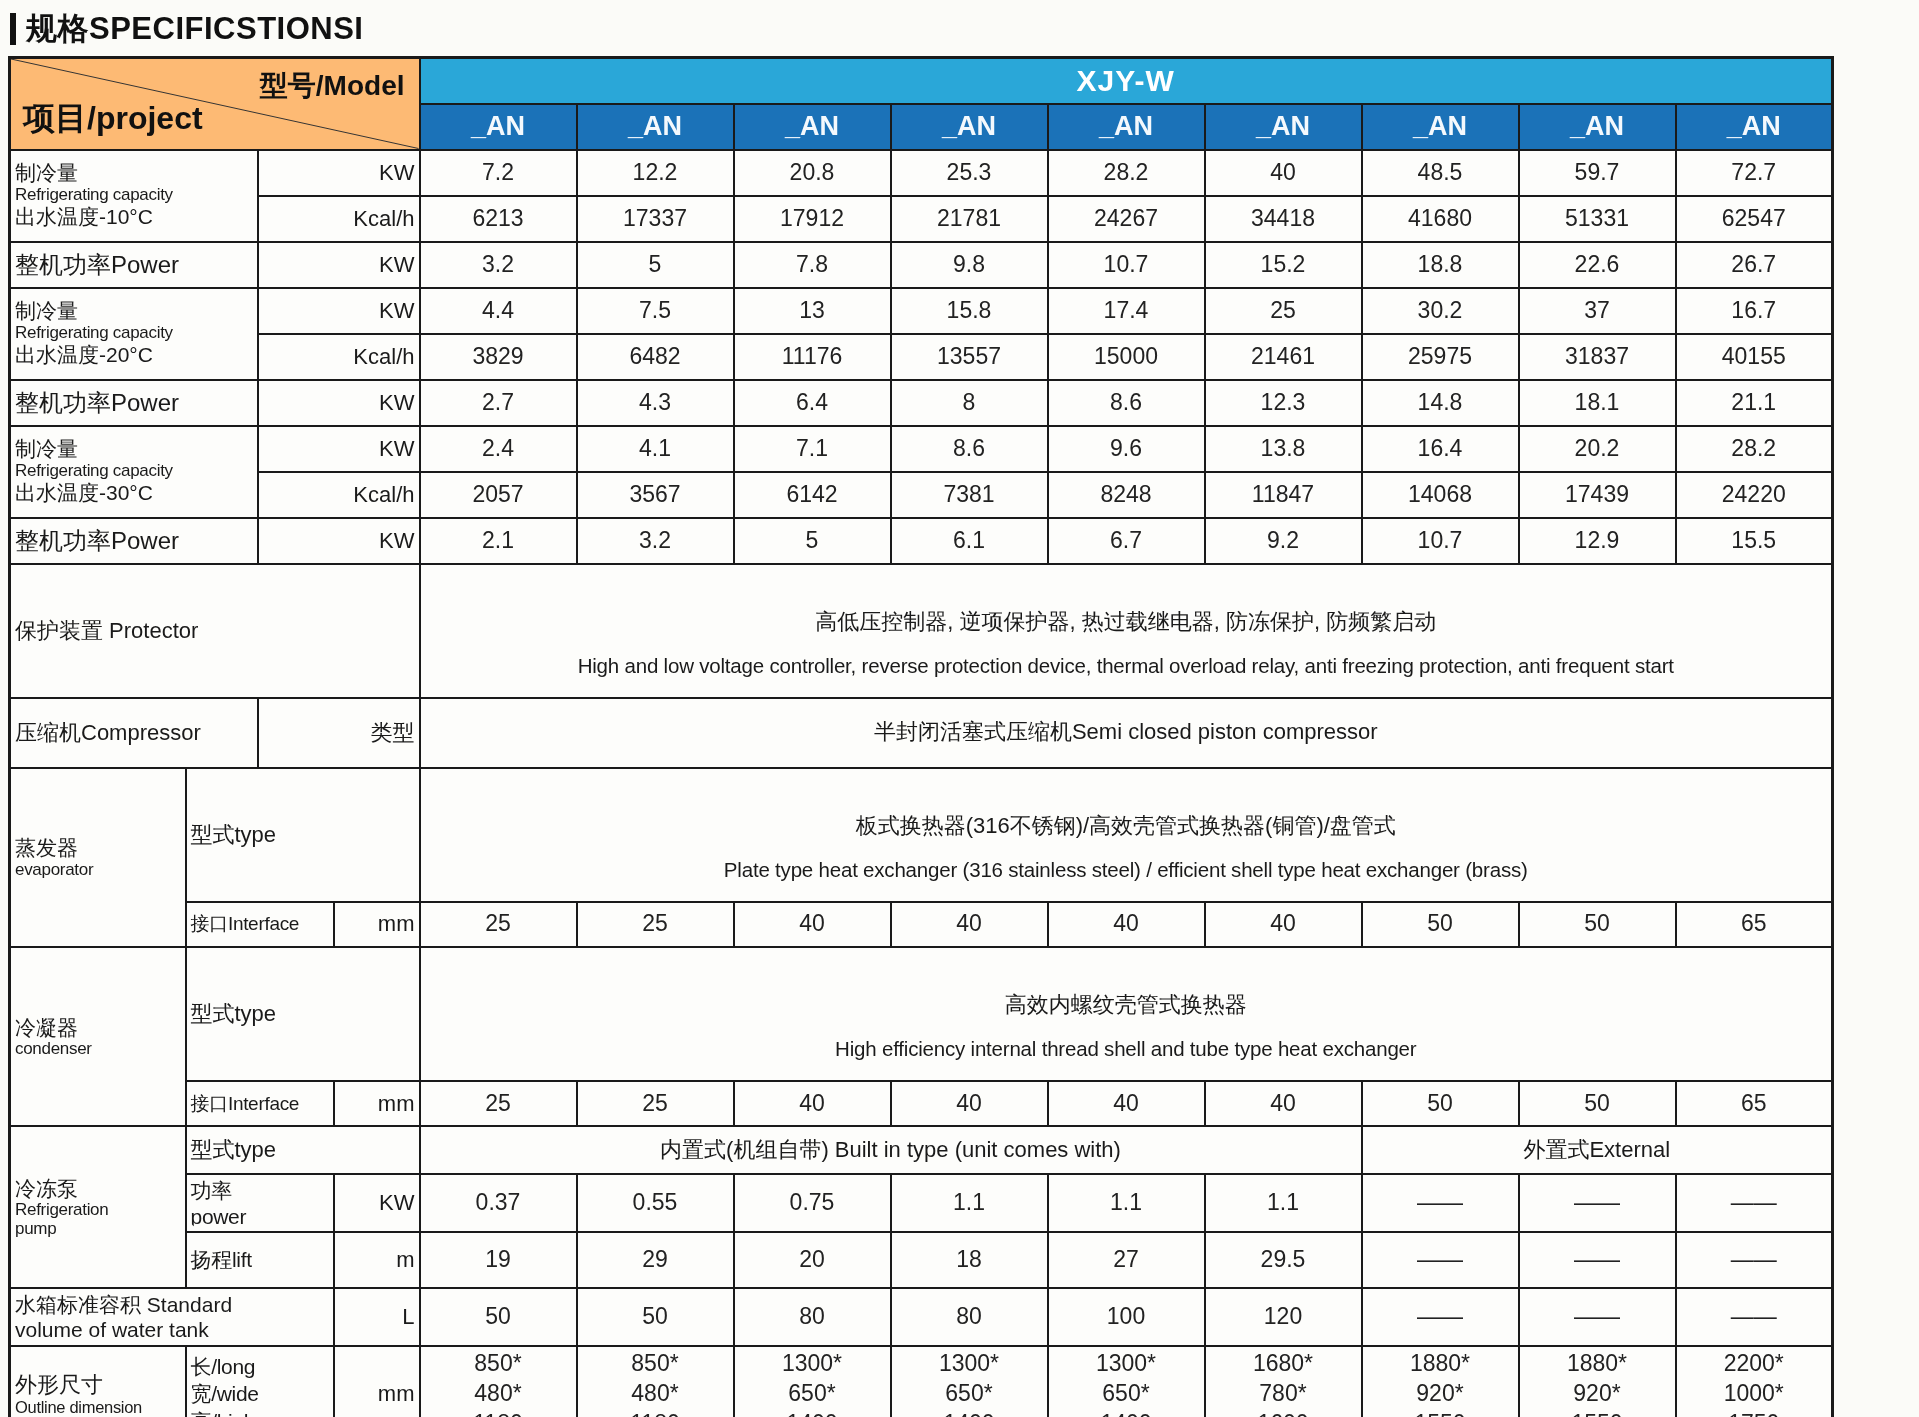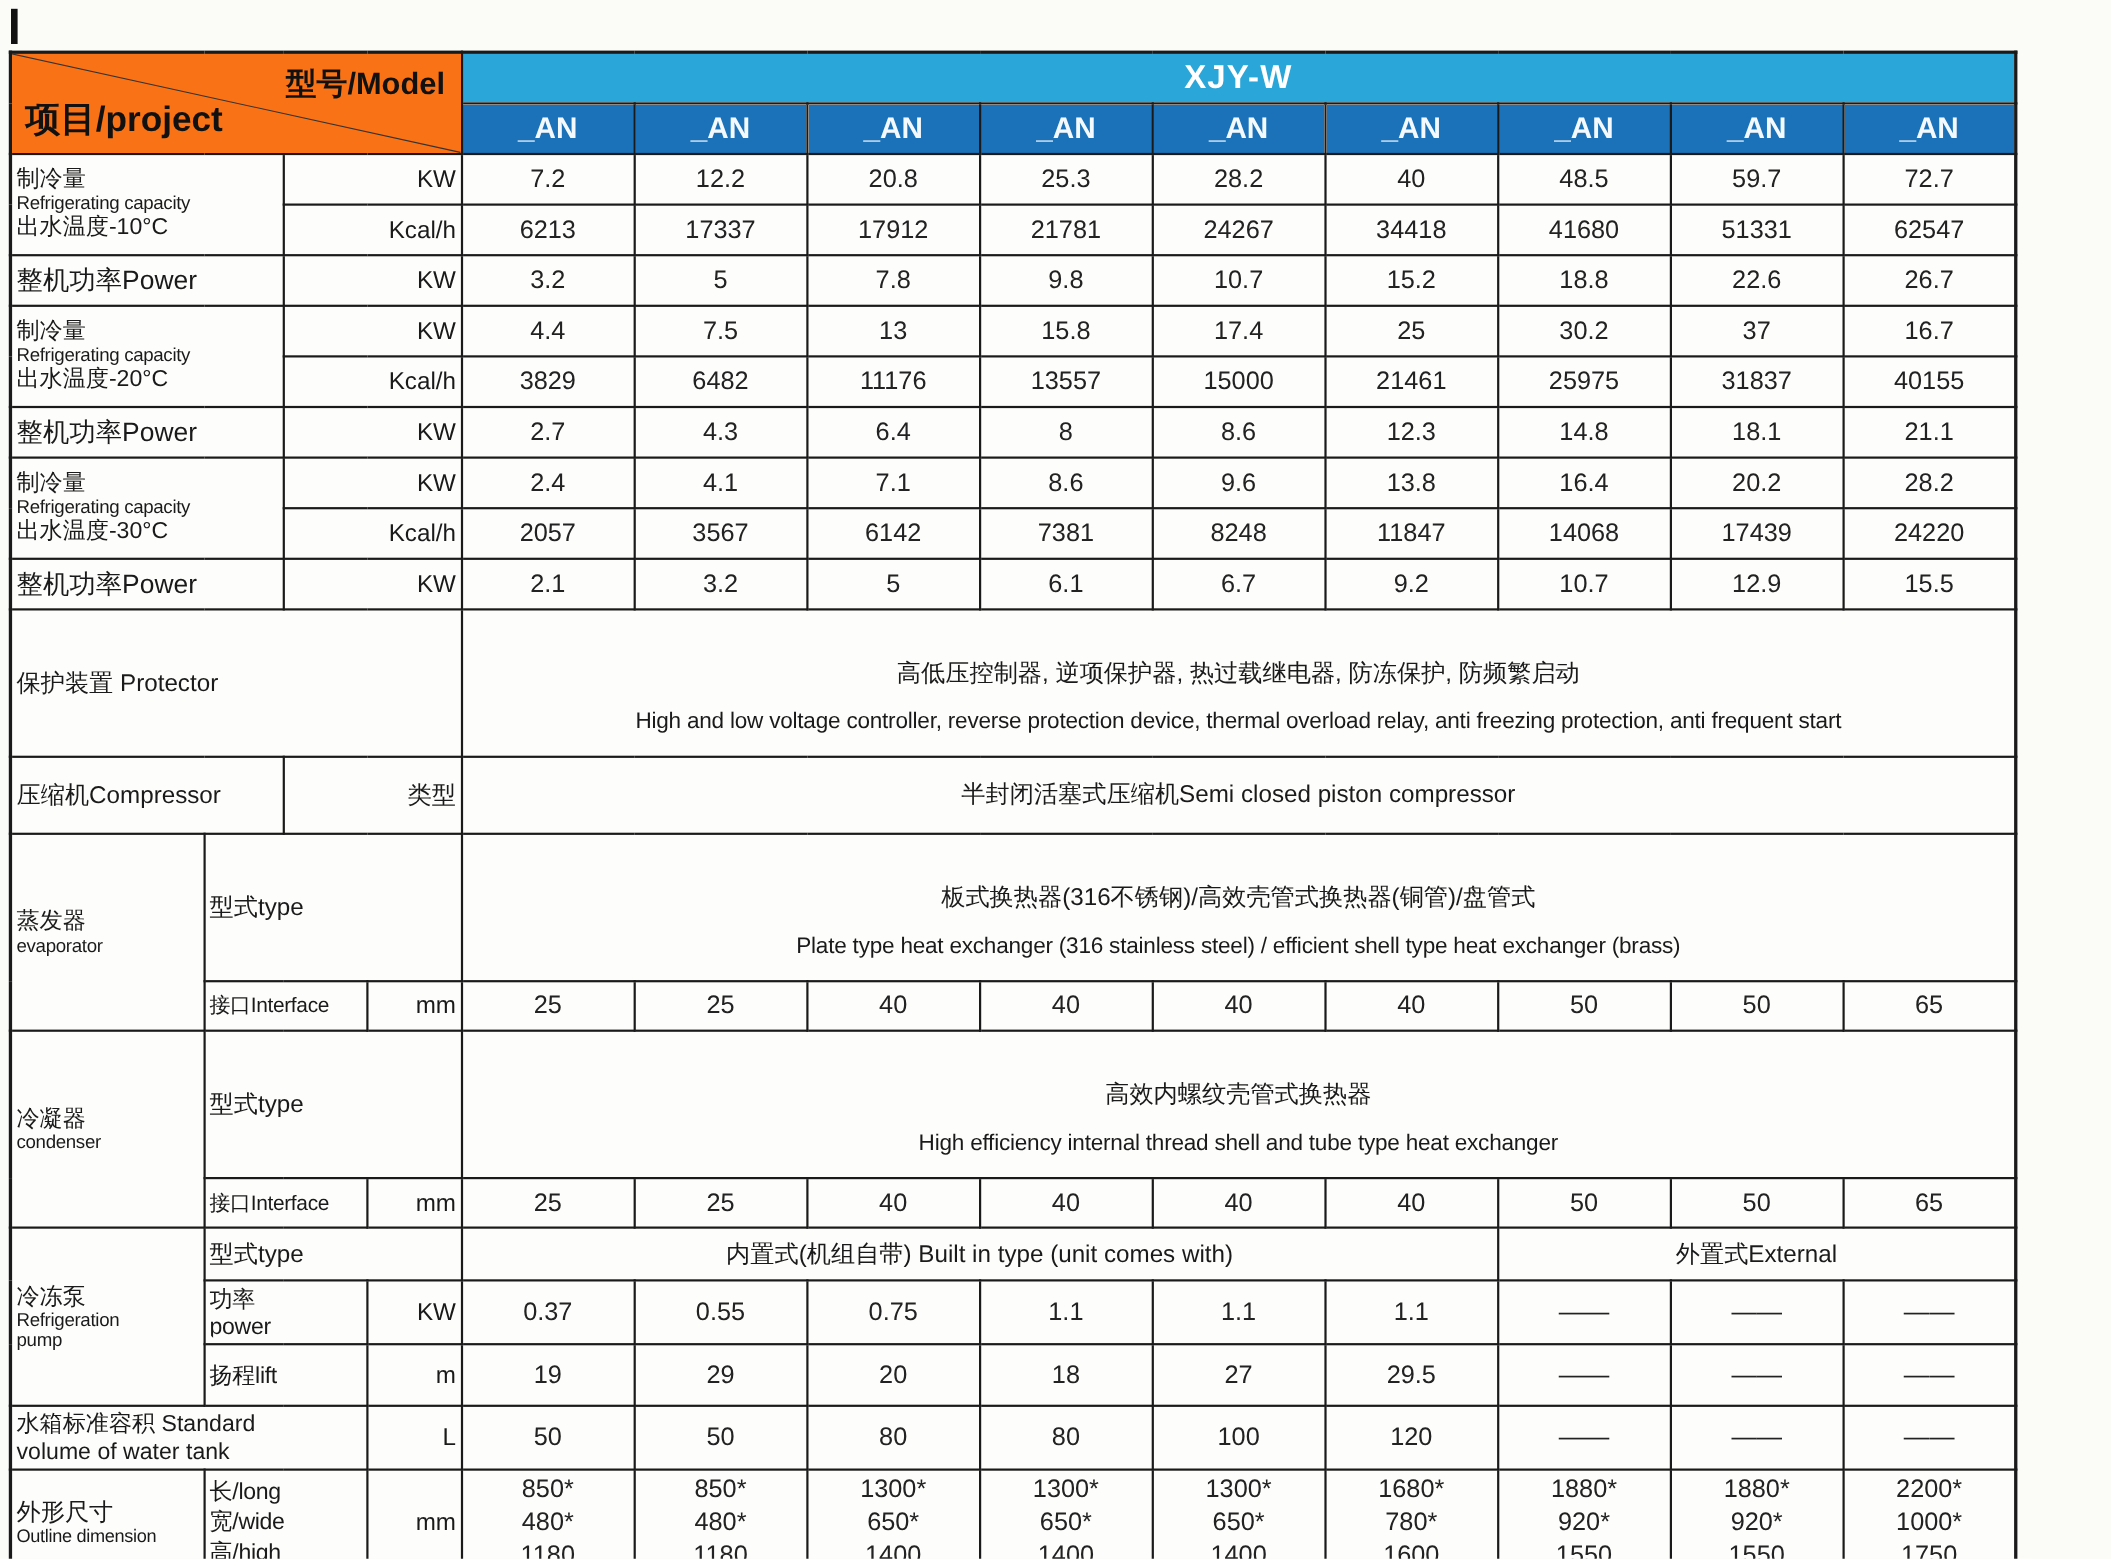--- a/index.html
+++ b/index.html
@@ -28,21 +28,21 @@
     background:#fdfdfb;
   }
   table.spec td{
     border:2px solid #1a1a1a;
     padding:0 4px;
     overflow:hidden;
     vertical-align:middle;
   }
   
   td.diag{
-    background:#f97316;
+    background:#fdba74;
     position:relative;
     padding:0;
   }
   .diag-line{position:absolute;left:0;top:0;width:100%;height:100%;}
   .diag-model{
     position:absolute;top:8px;right:14px;
     font-size:28px;font-weight:bold;color:#111;
   }
   .diag-project{
     position:absolute;bottom:8px;left:12px;
@@ -81,20 +81,21 @@
     text-align:center;white-space:pre-line;
   }
   .c-line1{font-size:22px;line-height:1.3;margin-top:25px;}
   .c-line2{font-size:20.5px;line-height:1.2;letter-spacing:-0.2px;}
 </style>
 </head>
 <body>
 
 <div class="title-bar">
   <div class="title-accent"></div>
+  <div class="title-text">规格SPECIFICSTIONSI</div>
 </div>
 
 <table class="spec">
   <colgroup>
     <col style="width:176px">
       <col style="width:72px">
       <col style="width:76px">
       <col style="width:86px">
     <col style="width:157px">
       <col style="width:157px">

